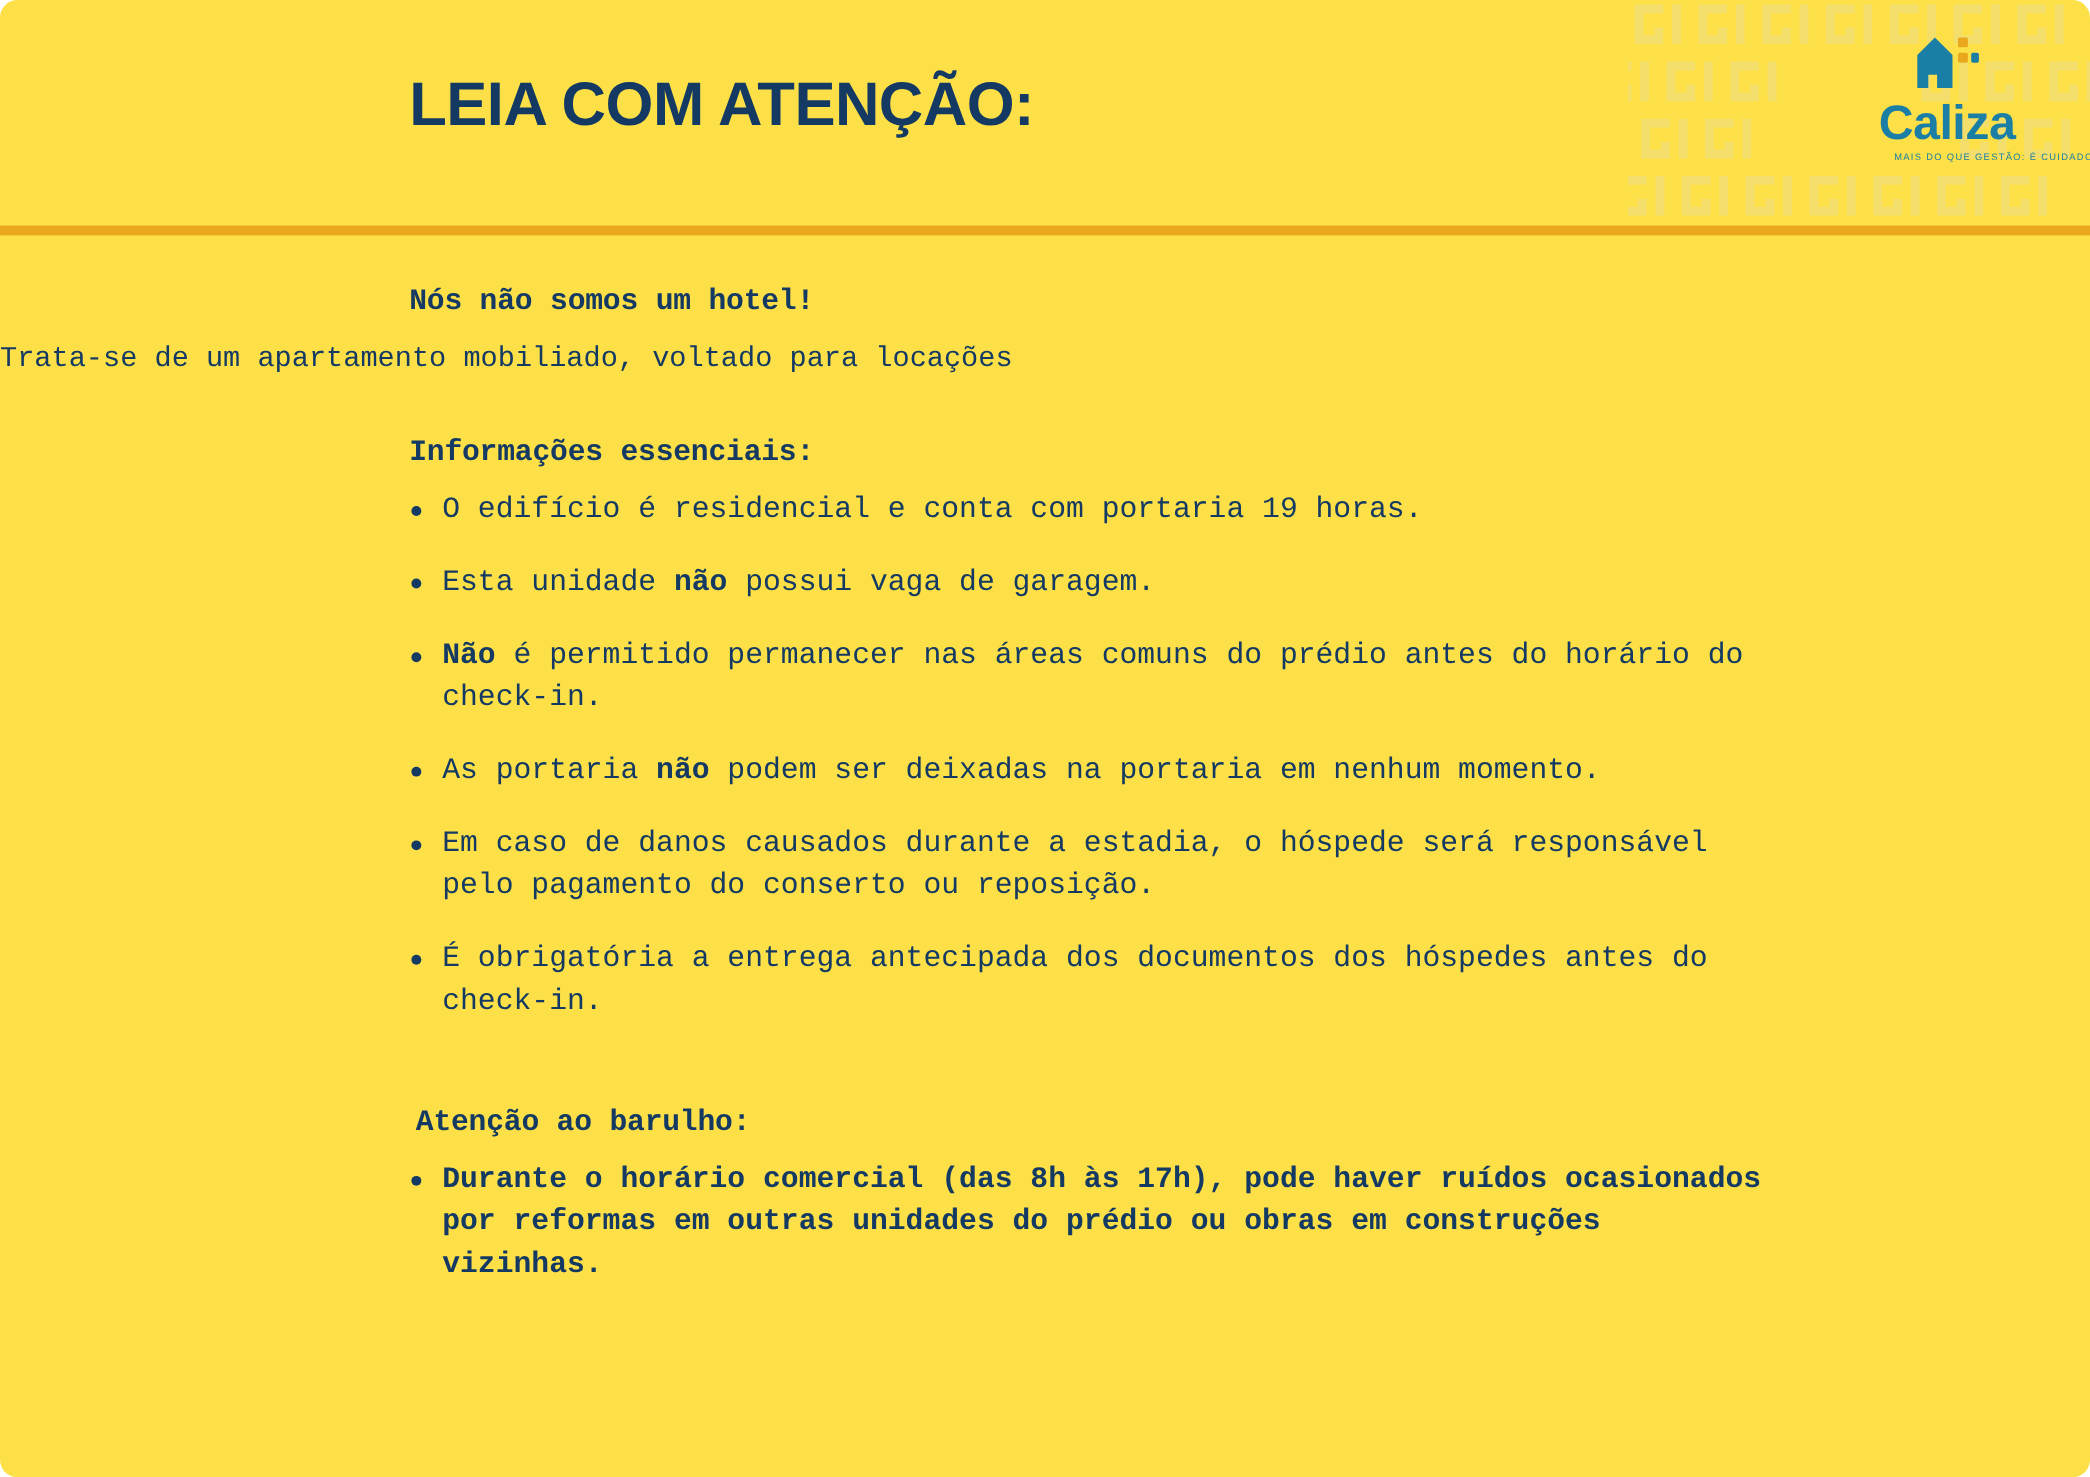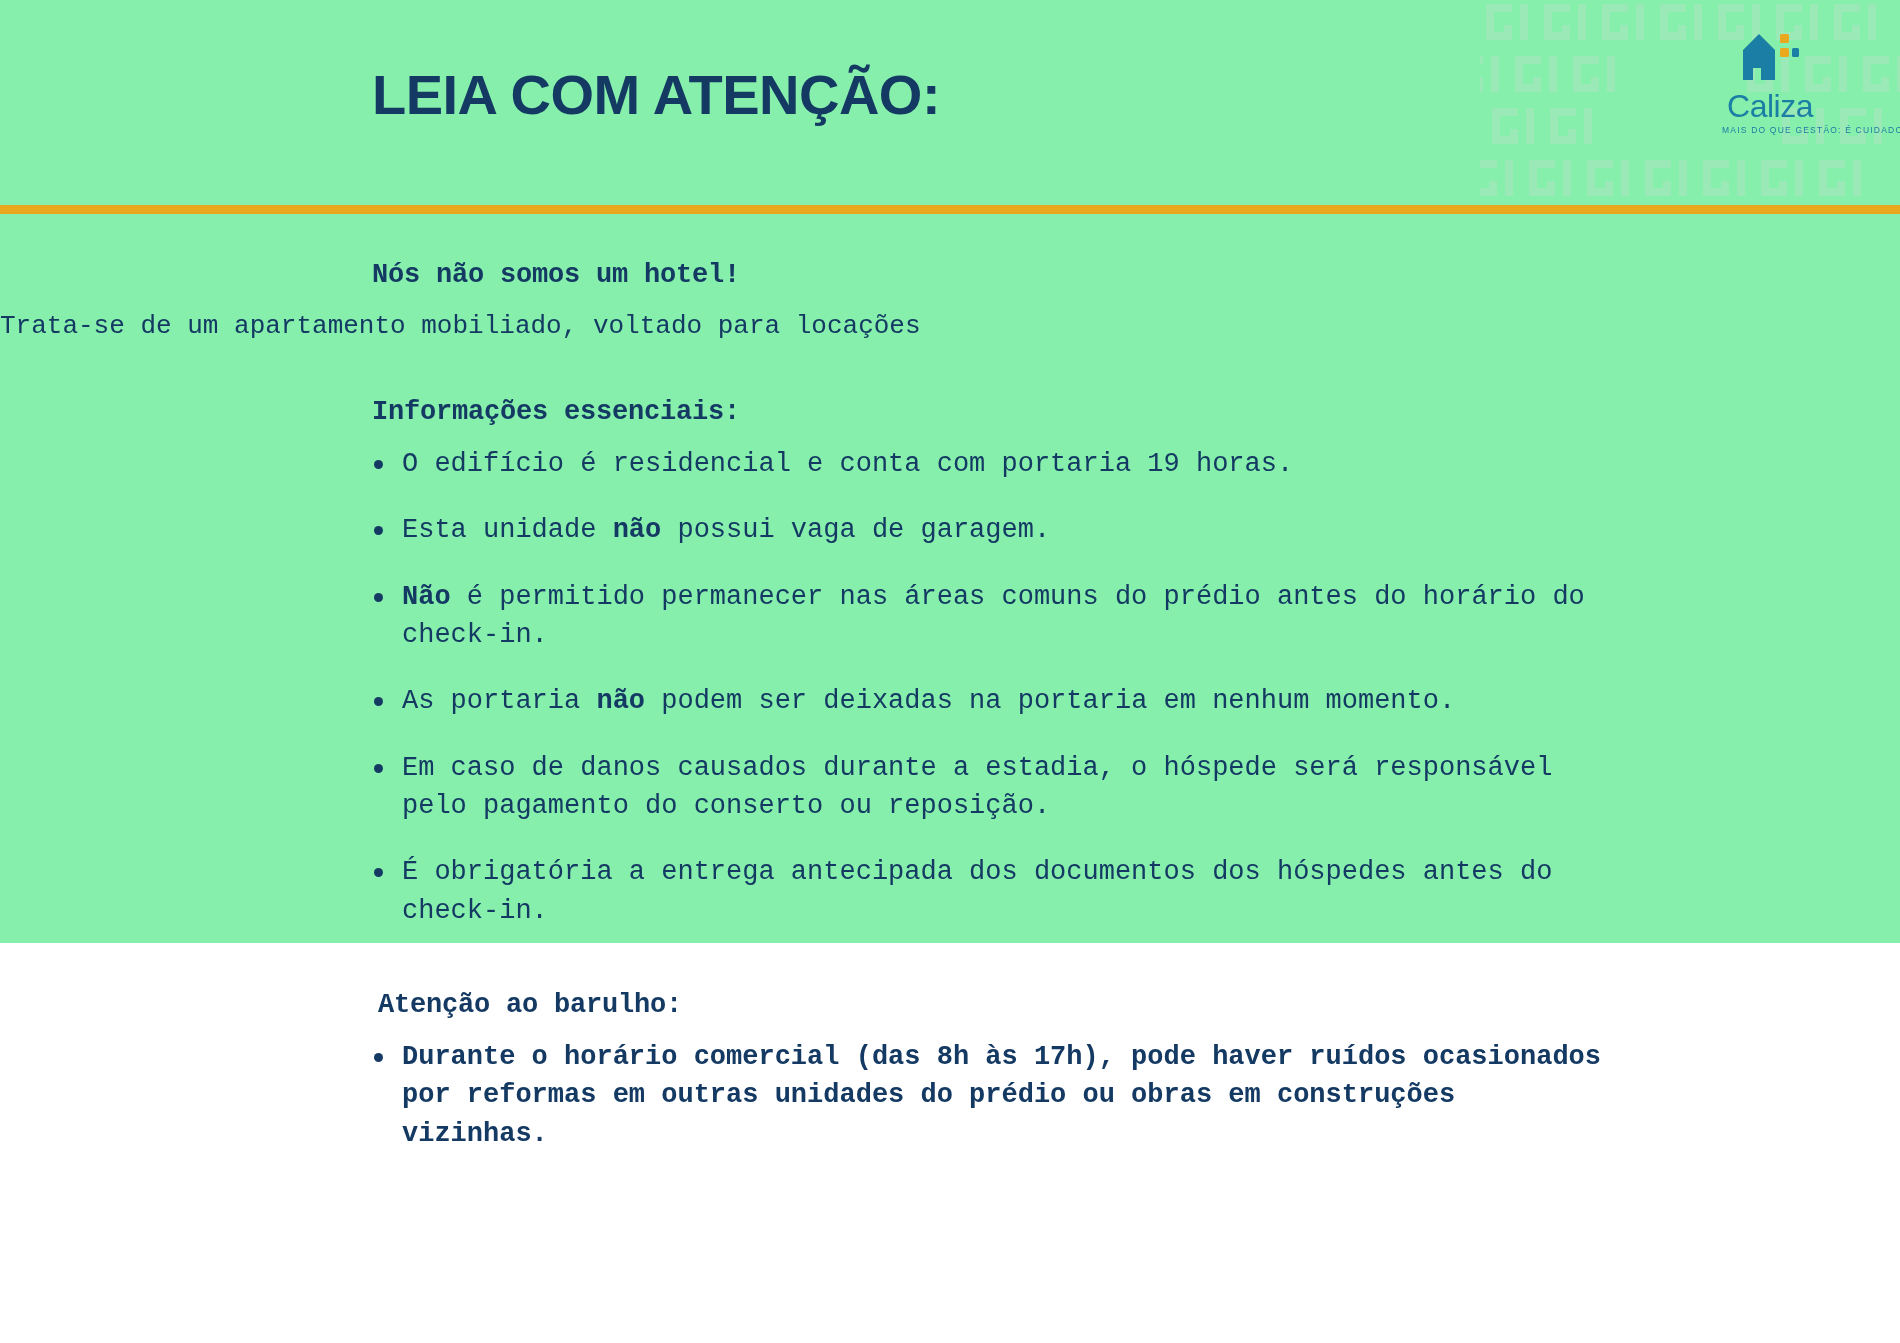--- a/index.html
+++ b/index.html
@@ -12,23 +12,24 @@
     height: 1343px;
     font-family: "Liberation Sans", sans-serif;
     color: #143a63;
     overflow: hidden;
     position: relative;
   }
 
   .page {
     position: relative;
     width: 1900px;
-    height: 943px;
-    background: #86efac;
+    height: 1343px;
+    background: #fde047;
     box-sizing: border-box;
+    border-radius: 16px;
   }
 
   
   .header {
     position: relative;
     height: 212px;
     width: 100%;
     box-sizing: border-box;
   }
 
@@ -77,22 +78,22 @@
   }
 
   .logo-mark {
     width: 62px;
     height: 58px;
     margin: 0 auto 4px auto;
     display: block;
   }
 
   .logo-word {
-    font-size: 32px;
-    font-weight: normal;
+    font-size: 44px;
+    font-weight: bold;
     color: #1b7ea4;
     line-height: 1;
     letter-spacing: -0.5px;
   }
 
   .logo-tag {
     font-size: 8.5px;
     letter-spacing: 1.2px;
     color: #1b7ea4;
     margin-top: 3px;
@@ -114,21 +115,21 @@
   .subhead {
     font-size: 27px;
     font-weight: bold;
     color: #143a63;
     margin-left: 372px;
     margin-bottom: 18px;
     letter-spacing: -0.2px;
   }
 
   .subhead.second { margin-top: 52px; }
-  .subhead.third  { margin-top: 60px; margin-left: 378px;}
+  .subhead.third  { margin-top: 76px; margin-left: 378px;}
 
   .para {
     font-size: 26px;
     line-height: 1.42;
     color: #143a63;
     max-width: 1120px;
   }
 
   ul.bullets {
     list-style: none;

